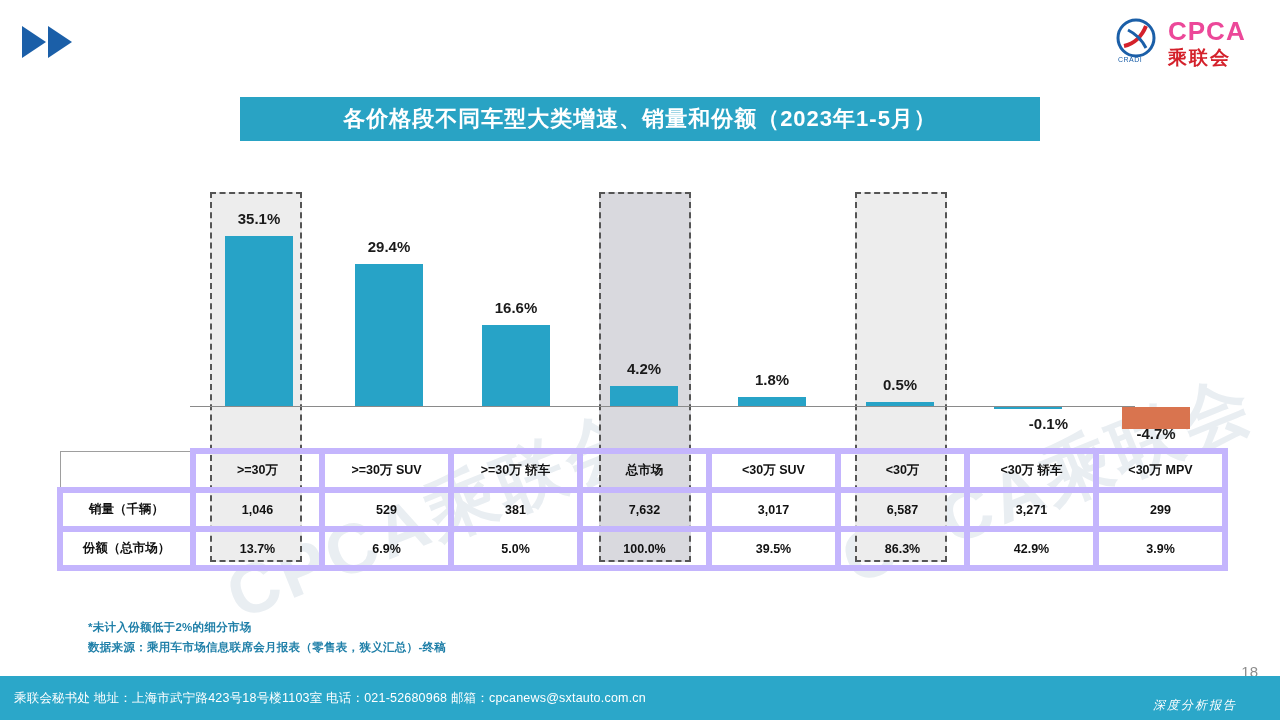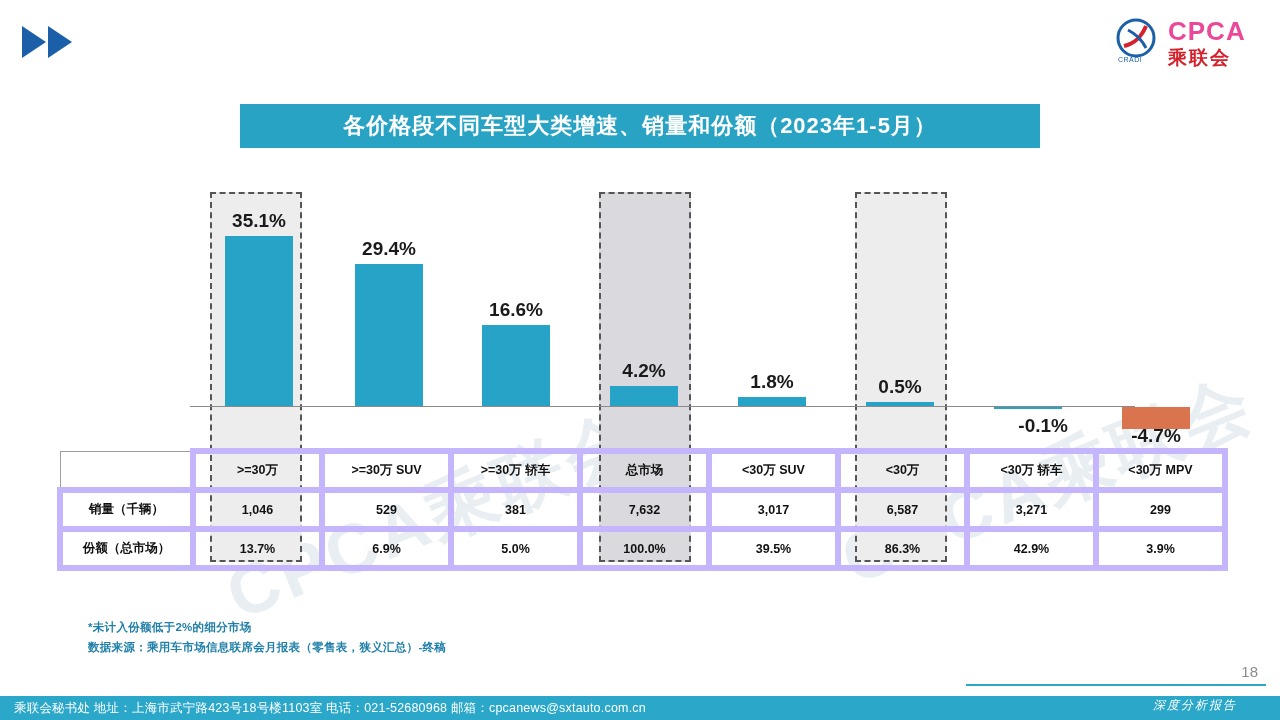--- a/index.html
+++ b/index.html
@@ -19,39 +19,39 @@
     white-space:nowrap;
   }
   .logo{position:absolute;right:16px;top:16px;width:148px;height:56px;}
   .logo-mark{position:absolute;left:0;top:2px;width:46px;height:48px;}
   .logo-cpca{position:absolute;left:52px;top:0px;font-size:26px;font-weight:bold;color:#ec4899;letter-spacing:1px;}
   .logo-cn{position:absolute;left:52px;top:29px;font-size:19px;font-weight:bold;color:#d4212b;letter-spacing:2px;}
   .logo-cradi{position:absolute;left:2px;top:40px;font-size:7px;color:#1b5fa8;letter-spacing:.5px;}
 
   
   .title-pill{
-    position:absolute;left:240px;top:104px;width:800px;height:44px;
+    position:absolute;left:240px;top:97px;width:800px;height:44px;
     background:#29a3c4;color:#ffffff;
     font-size:22px;font-weight:bold;
     display:flex;align-items:center;justify-content:center;
     letter-spacing:1px;
   }
 
   
   .plot{position:absolute;left:0px;top:170px;width:1280px;height:300px;}
   .axis-line{position:absolute;left:190px;top:236px;width:945px;height:1px;background:#8a8a8a;}
 
   .band{position:absolute;top:22px;height:370px;border:2px dashed #555;box-sizing:border-box;}
   .band.grey{background:#ededed;}
   .band.grey2{background:#d9d9de;}
 
   .bar{position:absolute;background:#27a3c7;}
   .bar.neg{background:#d9744f;}
   .blabel{
-    position:absolute;font-size:19px;font-weight:bold;color:#1a1a1a;
+    position:absolute;font-size:15px;font-weight:bold;color:#1a1a1a;
     text-align:center;white-space:nowrap;
   }
 
   
   .wm{
     position:absolute;color:#e9eef2;font-size:70px;font-weight:bold;
     transform:rotate(-22deg);letter-spacing:4px;pointer-events:none;
     user-select:none;
   }
   .wm1{left:215px;top:300px;}
@@ -76,21 +76,21 @@
   
   .note{
     position:absolute;left:88px;font-size:11.5px;font-weight:bold;color:#1f7fa8;
     letter-spacing:.3px;
   }
   .note1{top:620px;}
   .note2{top:640px;}
 
   
   .foot{
-    position:absolute;left:0;bottom:0;width:1280px;height:24px;
+    position:absolute;left:0;bottom:0;width:1280px;height:44px;
     background:#2ba7c9;color:#fff;
     font-size:12.5px;display:flex;align-items:center;
   }
   .foot-text{margin-left:14px;letter-spacing:.2px;}
   .foot-right{
     position:absolute;right:43px;bottom:6px;color:#ffffff;font-size:12px;
     font-style:italic;letter-spacing:2px;
   }
   .pagenum{position:absolute;right:22px;bottom:40px;color:#8d8d8d;font-size:15px;margin-top:40px;}
   .foot-line{position:absolute;right:14px;bottom:34px;width:300px;height:2px;background:#2ba7c9;}

